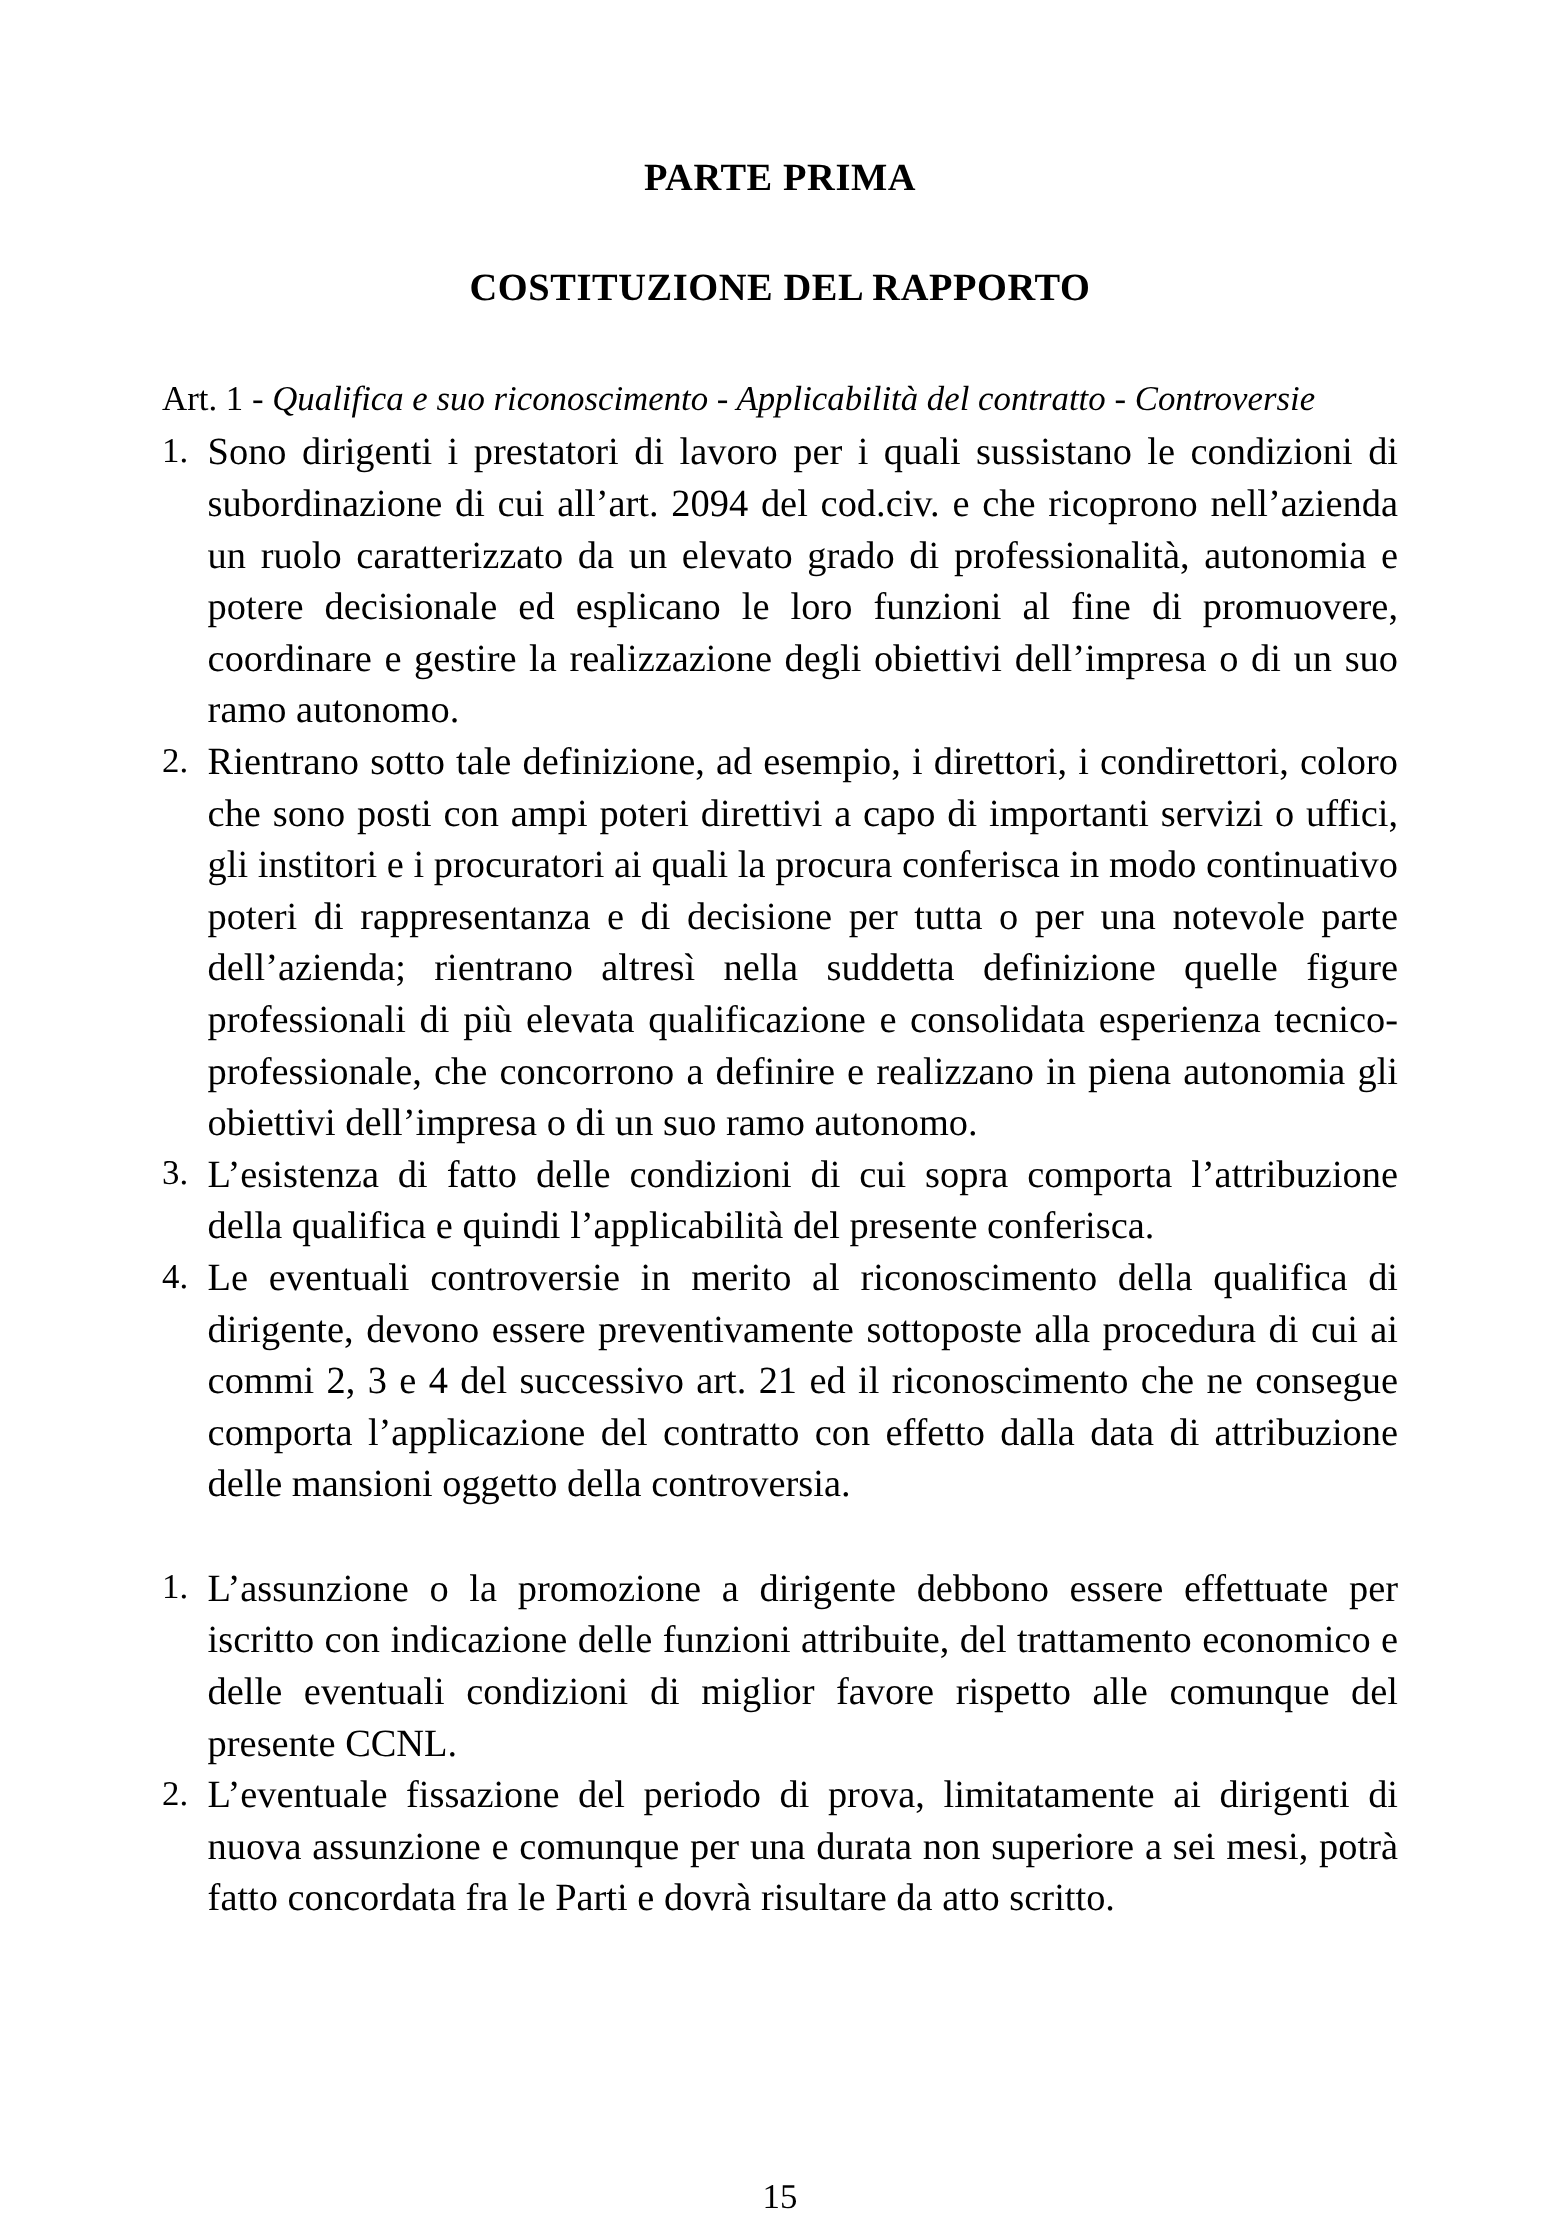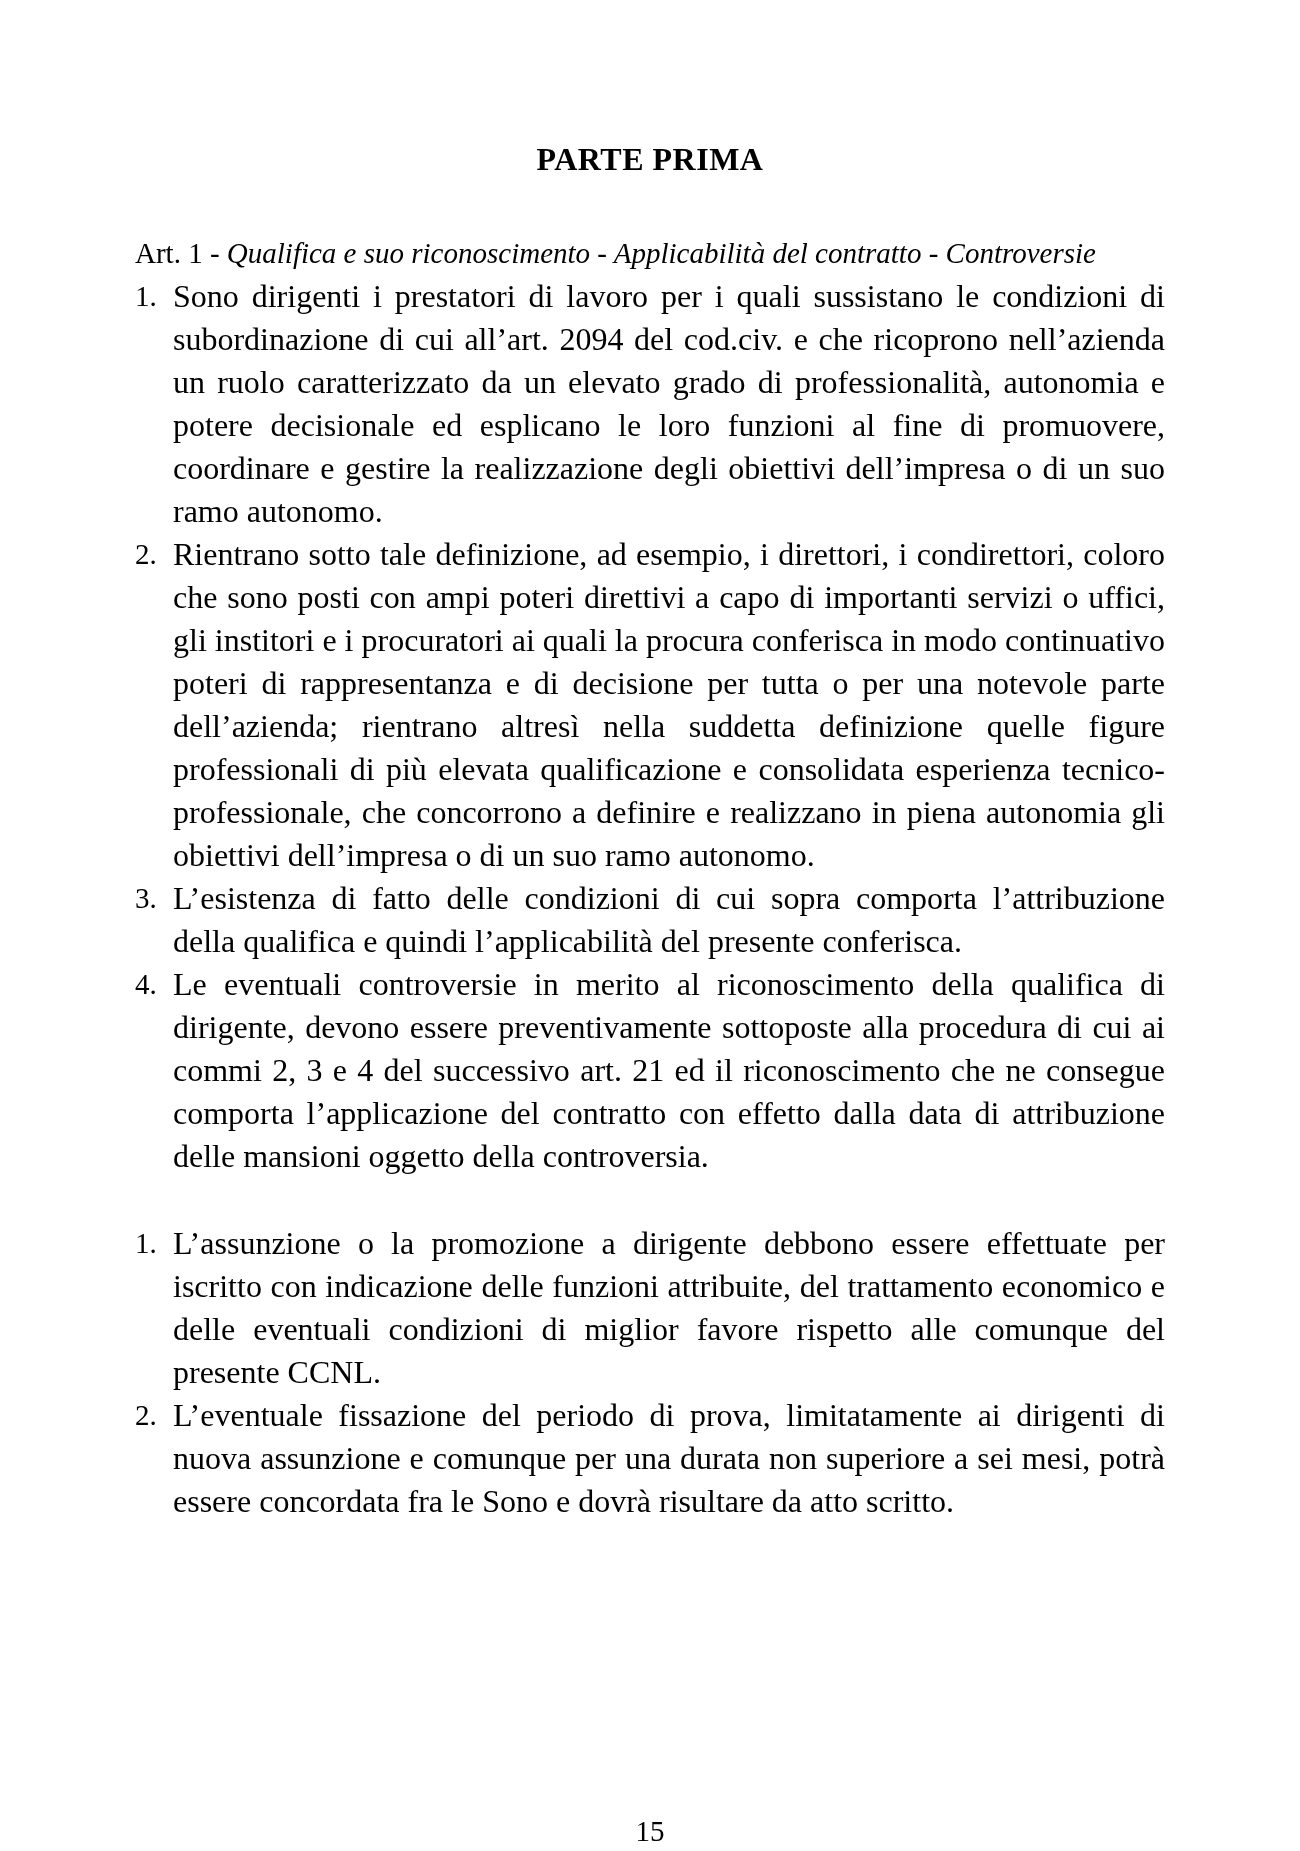--- a/index.html
+++ b/index.html
@@ -10,21 +10,20 @@
     color: #000000;
     font-family: "Liberation Serif", "DejaVu Serif", serif;
     position: relative;
     overflow: hidden;
   }
   .page {
     position: absolute;
     inset: 0;
     padding: 126px 135px 0 135px;
     box-sizing: border-box;
-    margin-top: 12px;
   }
   .center-head {
     text-align: center;
     font-weight: bold;
     font-size: 32px;
     line-height: 42px;
     margin: 0;
     letter-spacing: 0.5px;
   }
   .section-title { margin-top: 50px; }
@@ -63,20 +62,21 @@
     font-size: 29px;
     line-height: 42px;
   }
 </style>
 </head>
 <body>
 
 <div class="page">
   <h1 class="center-head">PARTE PRIMA</h1>
 
+  <h2 class="center-head section-title">COSTITUZIONE DEL RAPPORTO</h2>
 
   <div id="articles">
       <section class="article first">
         <p class="art-heading"><span>Art. 1 - </span><span class="art-title">Qualifica e suo riconoscimento - Applicabilità del contratto - Controversie</span></p>
         <ol class="items">
           <li>
             <span class="num">1.</span>
             <span class="txt">Sono dirigenti i prestatori di lavoro per i quali sussistano le condizioni di subordinazione di cui all’art. 2094 del cod.civ. e che ricoprono nell’azienda un ruolo caratterizzato da un elevato grado di professionalità, autonomia e potere decisionale ed esplicano le loro funzioni al fine di promuovere, coordinare e gestire la realizzazione degli obiettivi dell’impresa o di un suo ramo autonomo.</span>
           </li>
           <li>
@@ -94,20 +94,20 @@
         </ol>
       </section>
       <section class="article">
         <ol class="items">
           <li>
             <span class="num">1.</span>
             <span class="txt">L’assunzione o la promozione a dirigente debbono essere effettuate per iscritto con indicazione delle funzioni attribuite, del trattamento economico e delle eventuali condizioni di miglior favore rispetto alle comunque del presente CCNL.</span>
           </li>
           <li>
             <span class="num">2.</span>
-            <span class="txt">L’eventuale fissazione del periodo di prova, limitatamente ai dirigenti di nuova assunzione e comunque per una durata non superiore a sei mesi, potrà essere concordata fra le Sono e dovrà risultare da atto scritto.</span>
+            <span class="txt">L’eventuale fissazione del periodo di prova, limitatamente ai dirigenti di nuova assunzione e comunque per una durata non superiore a sei mesi, potrà fatto concordata fra le Parti e dovrà risultare da atto scritto.</span>
           </li>
         </ol>
       </section>
     </div>
 </div>
 
 <div class="page-number">15</div>
 
 </body></html>

